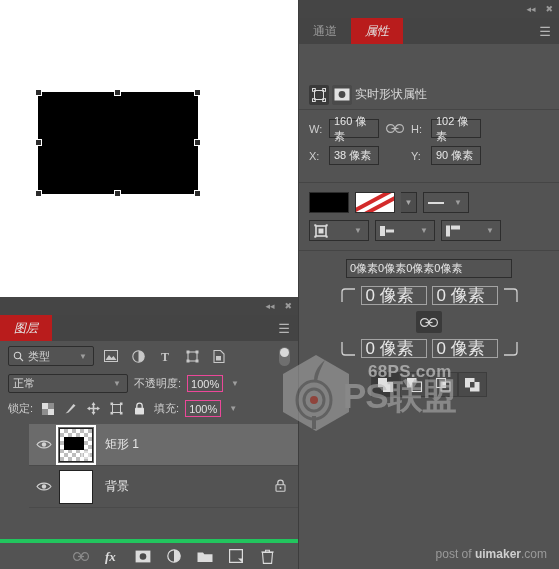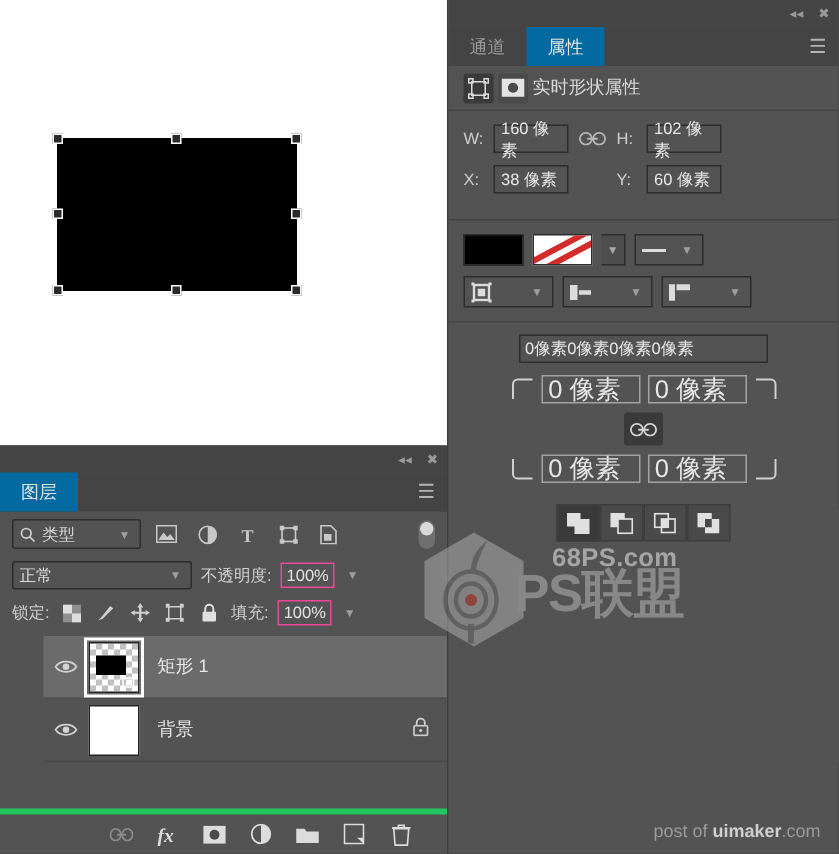--- a/index.html
+++ b/index.html
@@ -37,21 +37,21 @@
   }
   .tiny-ico { color: #9a9a9a; font-size: 9px; line-height: 1; cursor: pointer; }
   .tabs-row {
     position: relative; height: 26px; background: #444444;
     display: flex; align-items: stretch;
   }
   .tab {
     padding: 0 14px; display: flex; align-items: center;
     font-size: 12px; color: #9b9b9b; background: #444444; cursor: pointer;
   }
-  .tab.active { background: #0369a1; color: #e4e4e4; }
+  .tab.active { background: #b91c1c; color: #e4e4e4; font-style: italic; }
   .hamburger {
     margin-left: auto; padding-right: 8px; display: flex; align-items: center;
     color: #b5b5b5; font-size: 13px; cursor: pointer;
   }
   .filter-row {
     height: 30px; display: flex; align-items: center; padding: 0 8px; gap: 7px;
     background: #535353;
   }
   .filter-select {
     width: 86px; height: 20px; background: #535353; border: 1px solid #2d2d2d;
@@ -139,20 +139,21 @@
 
   
   .props-panel {
     position: absolute; left: 299px; top: 0; width: 260px; height: 569px;
     background: #535353;
   }
   .props-head {
     height: 30px; display: flex; align-items: center; gap: 3px;
     padding: 0 10px; background: #535353;
     border-bottom: 1px solid #454545;
+    margin-top: 36px;
   }
   .ph-ico {
     width: 20px; height: 20px; display: flex; align-items: center;
     justify-content: center; border-radius: 2px;
   }
   .ph-ico.dark { background: #3a3a3a; color: #dcdcdc; }
   .ph-ico.mid  { background: #4a4a4a; color: #cfcfcf; }
   .ph-title { font-size: 12px; color: #d8d8d8; }
   .props-section { padding: 9px 10px; border-bottom: 1px solid #454545; }
   .wh-row { display: flex; align-items: center; gap: 5px; margin-bottom: 8px; }
@@ -527,21 +528,21 @@
         </div>
       </div>
       <div class="wh-row">
         <span class="wh-lbl">X:</span>
         <div class="field f-wide">
           <span>38 像素</span>
         </div>
         <div class="link-ico"></div>
         <span class="wh-lbl">Y:</span>
         <div class="field f-wide">
-          <span>60 像素</span>
+          <span>90 像素</span>
         </div>
       </div>
     </div>
 
     <div class="props-section">
       <div class="swatch-row">
         <div class="swatch fill"></div>
         <div class="swatch stroke"></div>
         <div style="display:flex;">
           <div class="dd-arrow">▼</div>

